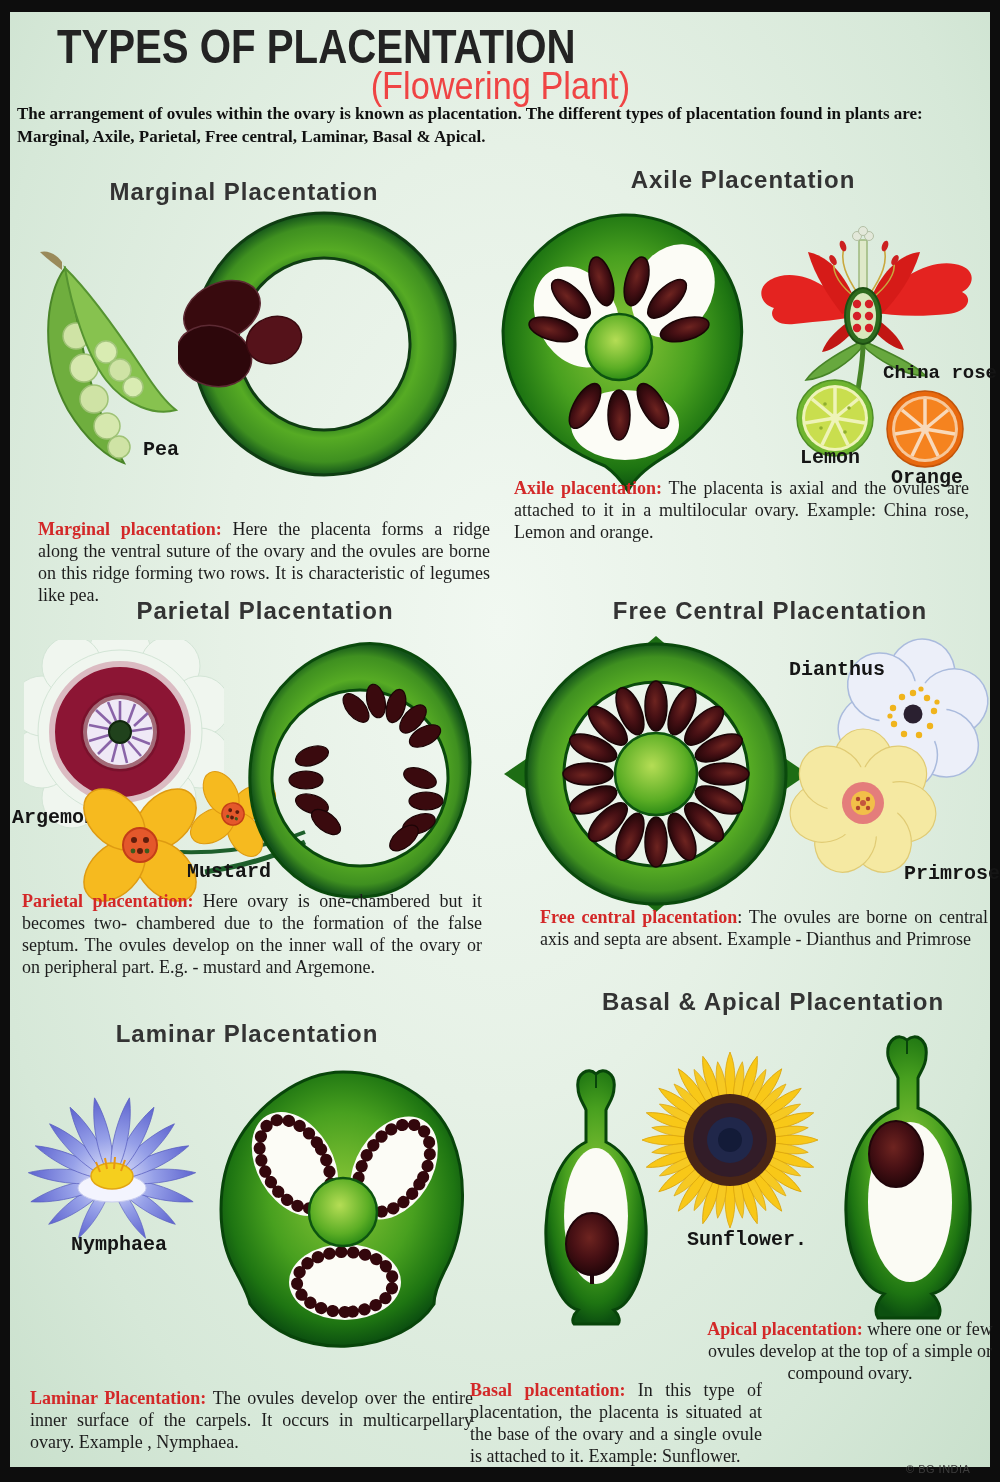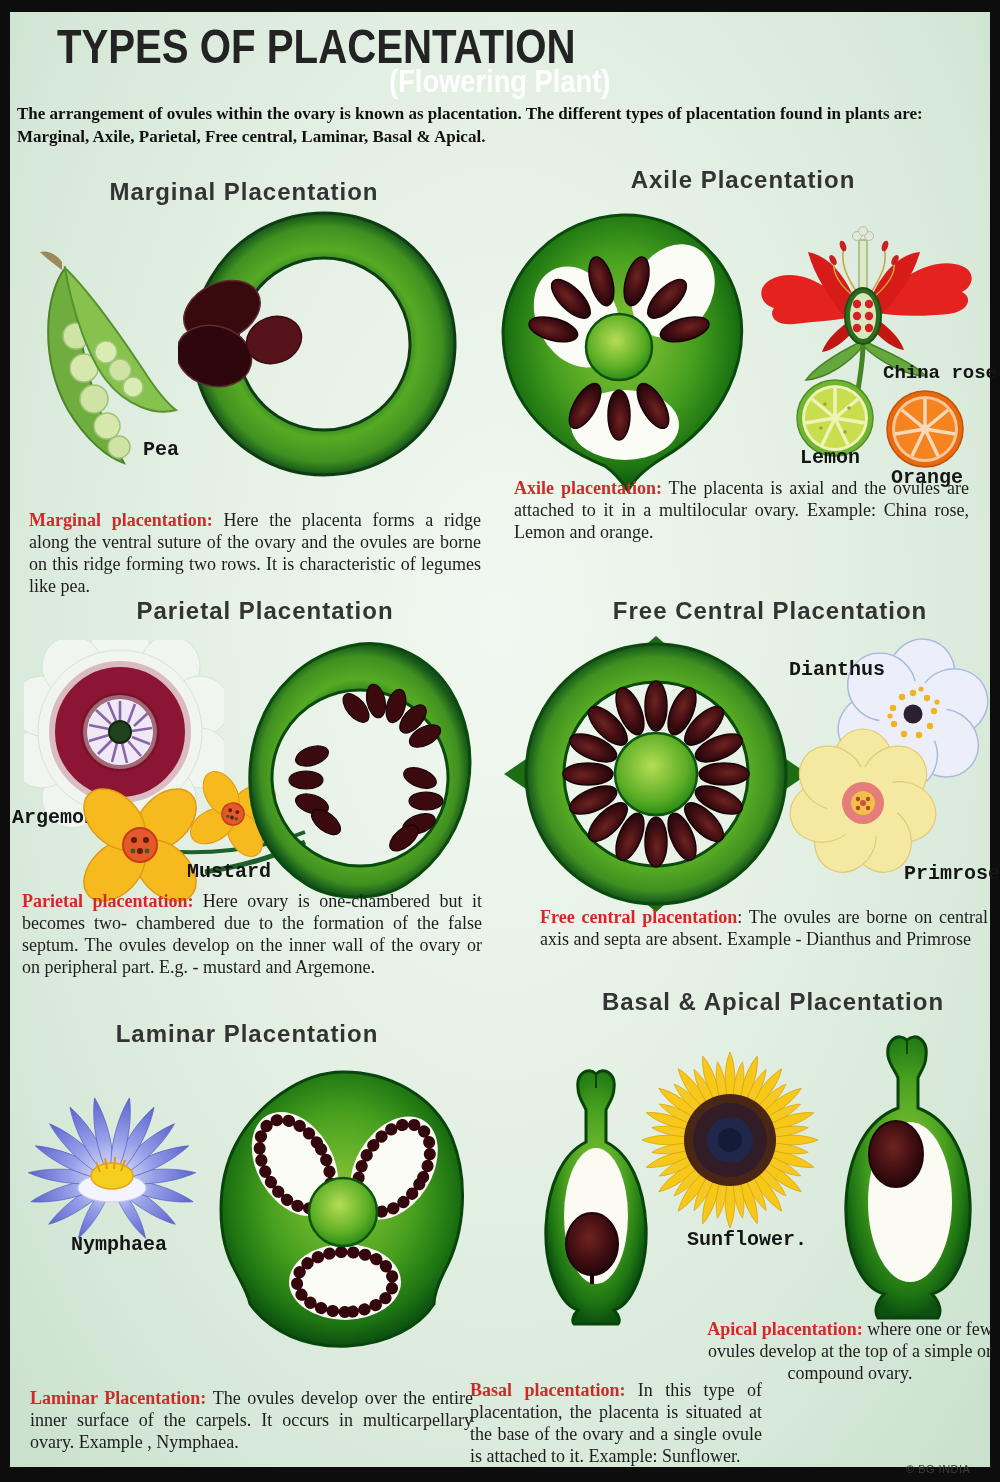--- a/index.html
+++ b/index.html
@@ -4,22 +4,22 @@
 <style>
   html,body{margin:0;padding:0;}
   body{width:1000px;height:1482px;position:relative;background:#0d0d0d;overflow:hidden;
        font-family:"Liberation Serif",serif;}
   .bg{position:absolute;left:10px;top:12px;right:10px;bottom:15px;
       background:radial-gradient(ellipse at 50% 42%, #f1f8f1 0%, #e6f1e6 40%, #d6e8d8 78%, #c9e0cc 100%);}
   .abs{position:absolute;}
   .title{left:0;top:18px;width:100%;color:#232323;
          font-family:"Liberation Sans",sans-serif;font-weight:bold;font-size:49px;white-space:nowrap;}
   .title .sq{display:inline-block;transform:scaleX(.82);transform-origin:50% 50%;}
-  .subtitle{left:0;top:64px;width:100%;text-align:center;color:#ffffff;
-            font-family:"Liberation Sans",sans-serif;font-weight:bold;font-size:31px;}
+  .subtitle{left:0;top:64px;width:100%;text-align:center;color:#ef4444;
+            font-family:"Liberation Sans",sans-serif;font-weight:normal;font-size:39px;}
   .subtitle .sq{display:inline-block;transform:scaleX(.88);}
   .intro{left:17px;top:102px;width:963px;font-weight:bold;font-size:17px;line-height:23px;color:#101010;}
   .h3{font-family:"Liberation Sans",sans-serif;font-weight:bold;font-size:24px;letter-spacing:1px;
       color:#333;text-align:center;}
   .desc{font-size:18px;line-height:22px;text-align:justify;color:#1d1d1d;}
   .desc .lead{color:#d32828;font-weight:bold;}
   .flabel{font-weight:bold;font-size:20px;color:#151515;white-space:nowrap;font-family:Liberation Mono, monospace;}
   .footer{font-family:"Liberation Sans",sans-serif;font-size:11px;color:#3c3c3c;letter-spacing:.5px;}
   svg{display:block;}
 </style>
@@ -185,21 +185,21 @@
     <line x1="40" y1="40" x2="70" y2="45"></line>
       <line x1="40" y1="40" x2="53" y2="67"></line>
     <line x1="40" y1="40" x2="27" y2="67"></line>
       <line x1="40" y1="40" x2="10" y2="45"></line>
     <line x1="40" y1="40" x2="17" y2="21"></line>
   </g>
   <circle cx="40" cy="40" r="4.5" fill="#f8d9ba"></circle>
 </svg>
 <div class="abs flabel" style="left:891px;top:466px">Orange</div>
 
-<p class="abs desc" style="left:22px;top:502px;width:452px;margin:7px">
+<p class="abs desc" style="left:22px;top:502px;width:452px;margin:16px">
   <span class="lead">Marginal placentation:</span><span> Here the placenta forms a ridge along the ventral suture of the ovary and the ovules are borne on this ridge forming two rows. It is characteristic of legumes like pea.</span>
 </p>
 <p class="abs desc" style="left:514px;top:477px;width:455px;margin:0">
   <span class="lead">Axile placentation:</span><span> The placenta is axial and the ovules are attached to it in a multilocular ovary. Example: China rose, Lemon and orange.</span>
 </p>
 
 <svg class="abs" style="left:24px;top:640px" width="200" height="190" viewBox="0 0 200 190">
   <g fill="#f0f6ef" stroke="#d3e5d6" stroke-width="1">
     <circle cx="96" cy="9" r="30"></circle>
       <circle cx="146" cy="26" r="30"></circle>

